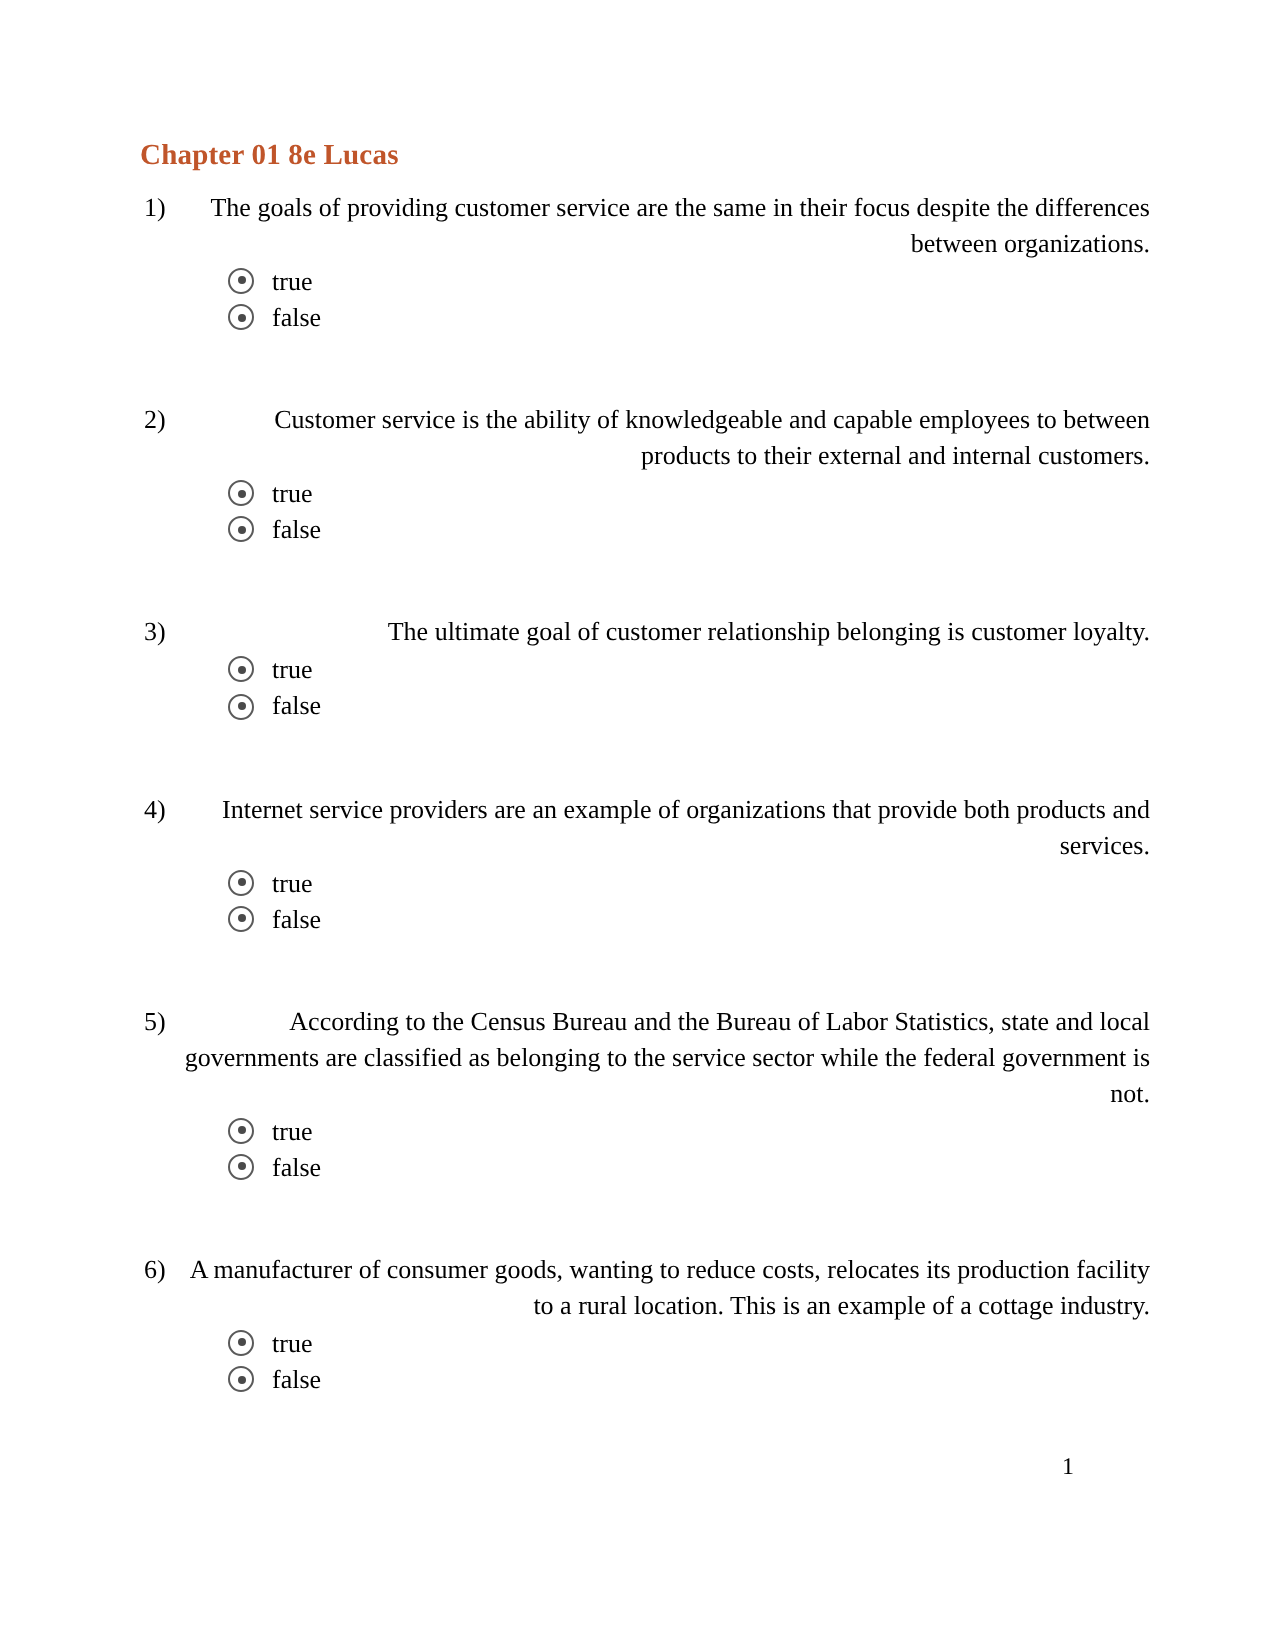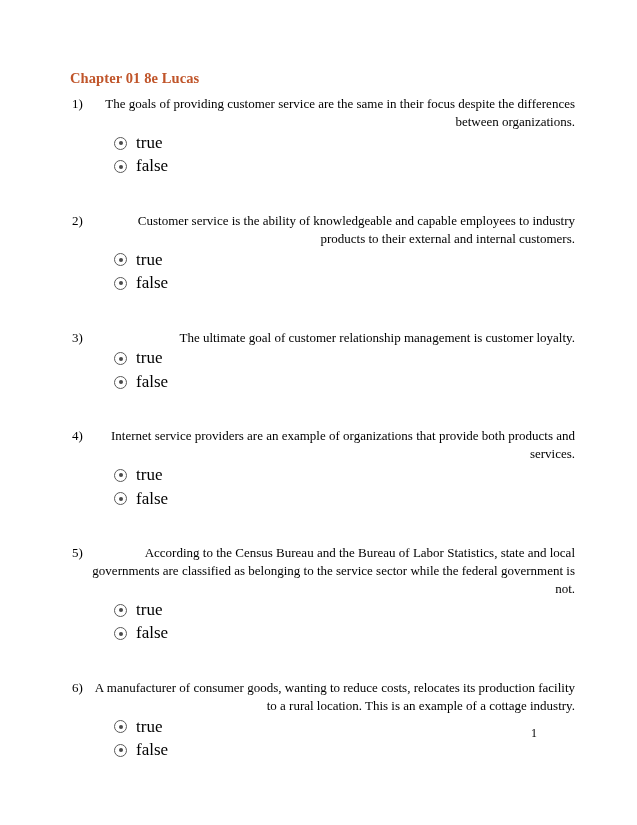--- a/index.html
+++ b/index.html
@@ -48,21 +48,21 @@
   .q-text {
     flex: 1 1 auto;
     text-align: right;
   }
   .options {
     margin-top: 1px;
   }
   .option {
     display: flex;
     align-items: center;
-    font-size: 17px;
+    font-size: 13px;
     line-height: 1.32;
     padding-left: 44px;
     margin-top: 1px;
   }
   .radio {
     width: 11px;
     height: 11px;
     border: 1px solid #5a5a5a;
     border-radius: 50%;
     display: inline-block;
@@ -113,38 +113,38 @@
       <div class="option">
         <span class="radio"></span>
         <span class="opt-label">false</span>
       </div>
     </div>
   </div>
 
   <div class="question">
     <div class="q-head">
       <span class="q-num">2)</span>
-      <span class="q-text">Customer service is the ability of knowledgeable and capable employees to industry products to their external and internal customers.</span>
+      <span class="q-text">Customer service is the ability of knowledgeable and capable employees to between products to their external and internal customers.</span>
     </div>
     <div class="options">
       <div class="option">
         <span class="radio"></span>
         <span class="opt-label">true</span>
       </div>
       <div class="option">
         <span class="radio"></span>
         <span class="opt-label">false</span>
       </div>
     </div>
   </div>
 
   <div class="question">
     <div class="q-head">
       <span class="q-num">3)</span>
-      <span class="q-text">The ultimate goal of customer relationship management is customer loyalty.</span>
+      <span class="q-text">The ultimate goal of customer relationship belonging is customer loyalty.</span>
     </div>
     <div class="options">
       <div class="option">
         <span class="radio"></span>
         <span class="opt-label">true</span>
       </div>
       <div class="option">
         <span class="radio"></span>
         <span class="opt-label">false</span>
       </div>

